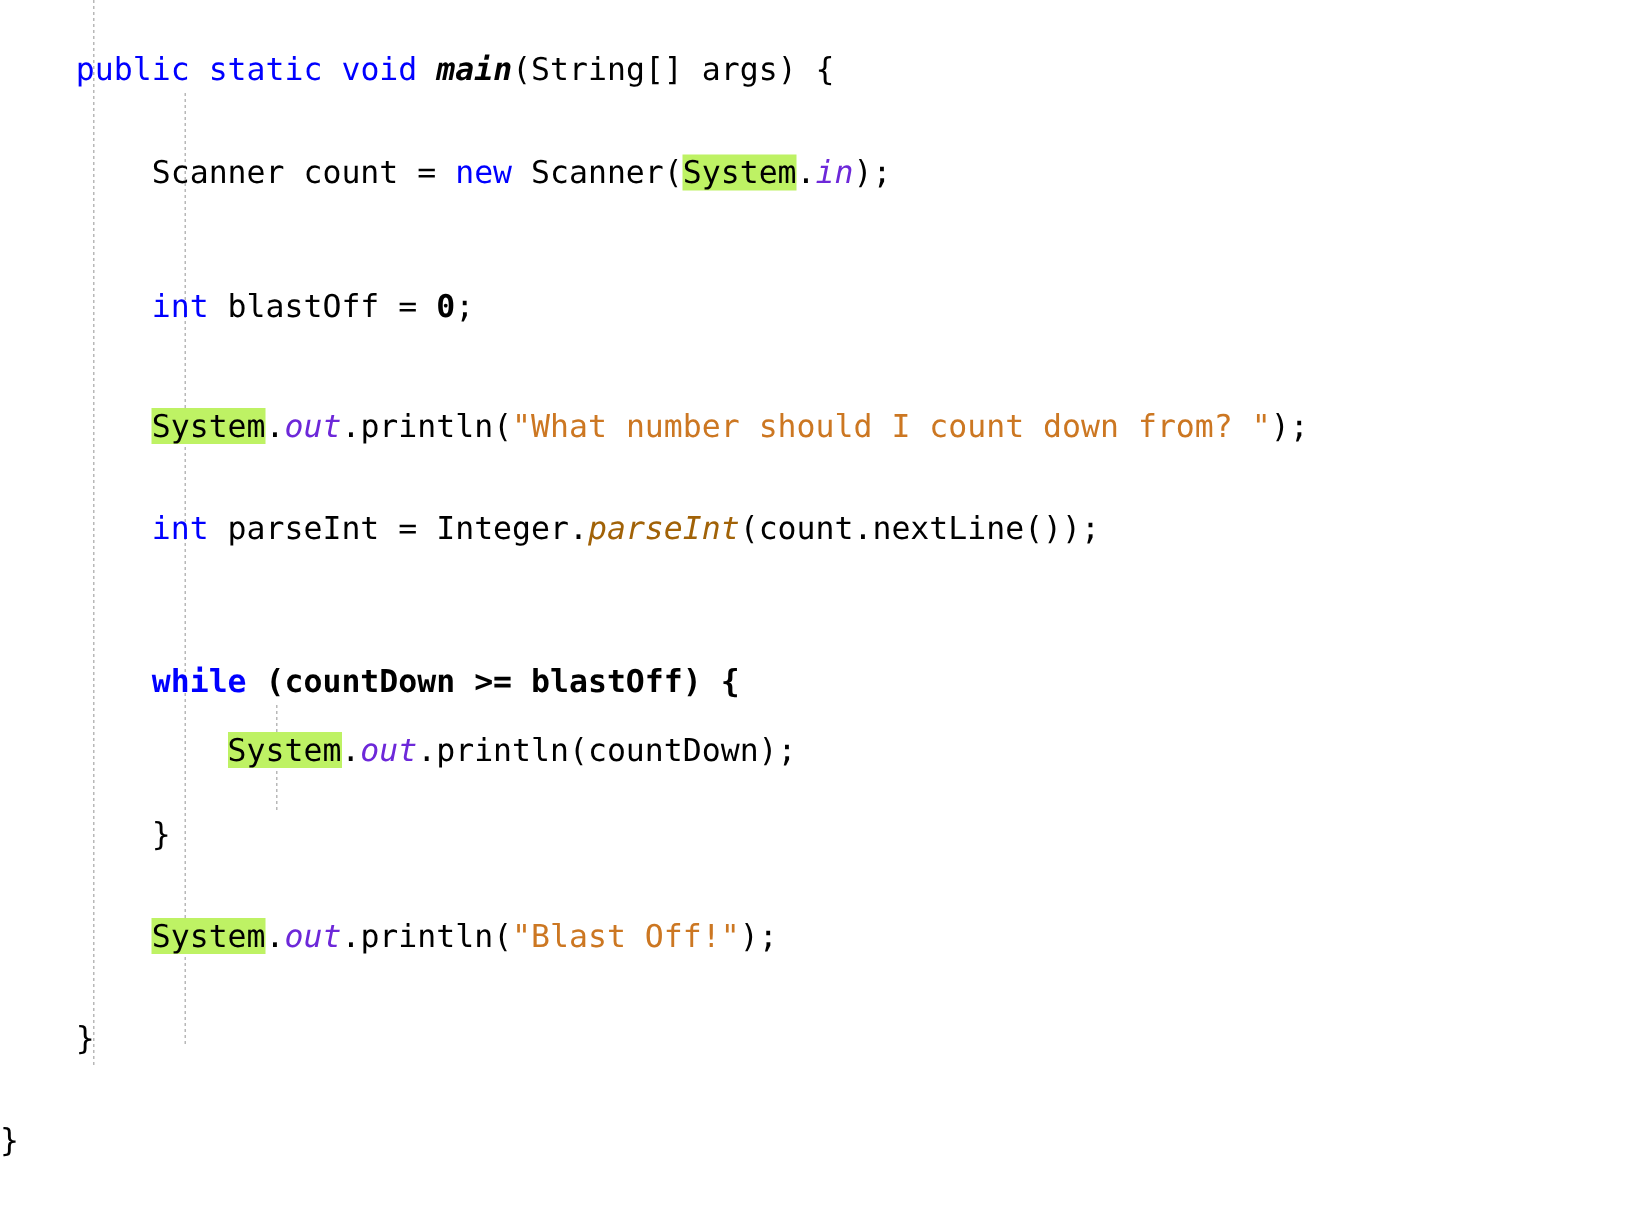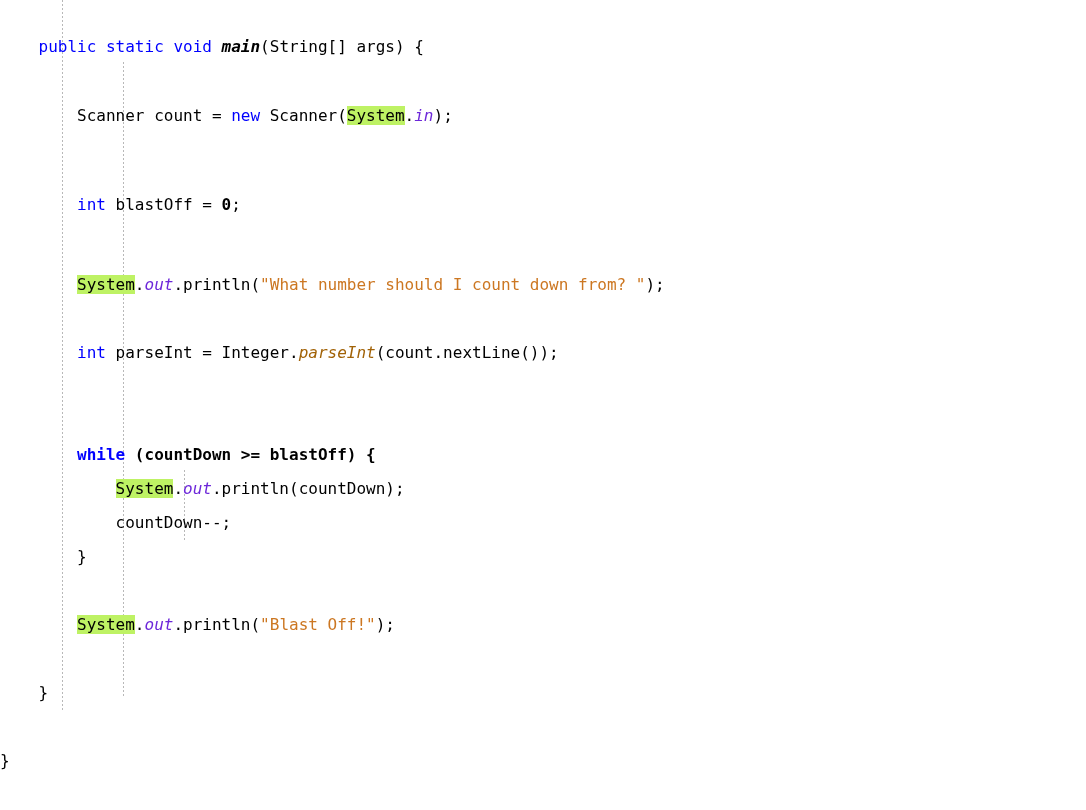--- a/index.html
+++ b/index.html
@@ -43,21 +43,21 @@
     left: 0;
     top: 0;
     width: 1086px;
   }
   .line {
     position: absolute;
     left: 0;
     width: 1086px;
     height: 33px;
     line-height: 33px;
-    font-size: 16px;
+    font-size: 21px;
     letter-spacing: 0px;
     white-space: pre;
     color: #000000;
   }
   .line .ind { color: transparent; }
 
   
   .kw   { color: #0000ff; }
   .mth  { font-style: italic; font-weight: bold; color: #000000; }
   .mth-i{ font-style: italic; color: #a16207; }
@@ -76,21 +76,21 @@
   <div class="guide guide-2" style="left: 123px;"></div>
   <div class="guide guide-3" style="left: 184px;"></div>
 
   <div class="code-area" id="code-area">
       <div class="line" style="top: 30px;"><span class="ind">    </span><span class="kw">public</span><span class="plain"> </span><span class="kw">static</span><span class="plain"> </span><span class="kw">void</span><span class="plain"> </span><span class="mth">main</span><span class="plain">(String[] args) {</span></div>
       <div class="line" style="top: 99px;"><span class="ind">        </span><span class="plain">Scanner count = </span><span class="kw">new</span><span class="plain"> Scanner(</span><span class="plain hl">System</span><span class="plain">.</span><span class="fld">in</span><span class="plain">);</span></div>
       <div class="line" style="top: 188px;"><span class="ind">        </span><span class="kw">int</span><span class="plain"> blastOff = </span><span class="num">0</span><span class="plain">;</span></div>
       <div class="line" style="top: 268px;"><span class="ind">        </span><span class="plain hl">System</span><span class="plain">.</span><span class="fld">out</span><span class="plain">.println(</span><span class="str">"What number should I count down from? "</span><span class="plain">);</span></div>
       <div class="line" style="top: 336px;"><span class="ind">        </span><span class="kw">int</span><span class="plain"> parseInt = Integer.</span><span class="mth-i">parseInt</span><span class="plain">(count.nextLine());</span></div>
       <div class="line" style="top: 438px; font-weight: bold;"><span class="ind">        </span><span class="kw">while</span><span class="plain"> (countDown &gt;= blastOff) {</span></div>
-      <div class="line" style="top: 472px;"><span class="ind">            </span><span class="plain hl">System</span><span class="plain">.</span><span class="fld">out</span><span class="plain">.println(countDown);</span></div>
-      <div class="line" style="top: 506px;"><span class="ind">            </span><span class="plain">countDown--;</span></div>
+      <div class="line" style="top: 484px;"><span class="ind">            </span><span class="plain hl">System</span><span class="plain">.</span><span class="fld">out</span><span class="plain">.println(countDown);</span></div>
+      <div class="line" style="top: 506px;"><span class="ind">            </span></div>
       <div class="line" style="top: 540px;"><span class="ind">        </span><span class="plain">}</span></div>
       <div class="line" style="top: 608px;"><span class="ind">        </span><span class="plain hl">System</span><span class="plain">.</span><span class="fld">out</span><span class="plain">.println(</span><span class="str">"Blast Off!"</span><span class="plain">);</span></div>
       <div class="line" style="top: 676px;"><span class="ind">    </span><span class="plain">}</span></div>
       <div class="line" style="top: 744px;"><span class="plain">}</span></div>
     </div>
 
 </div>
 
 </body></html>

